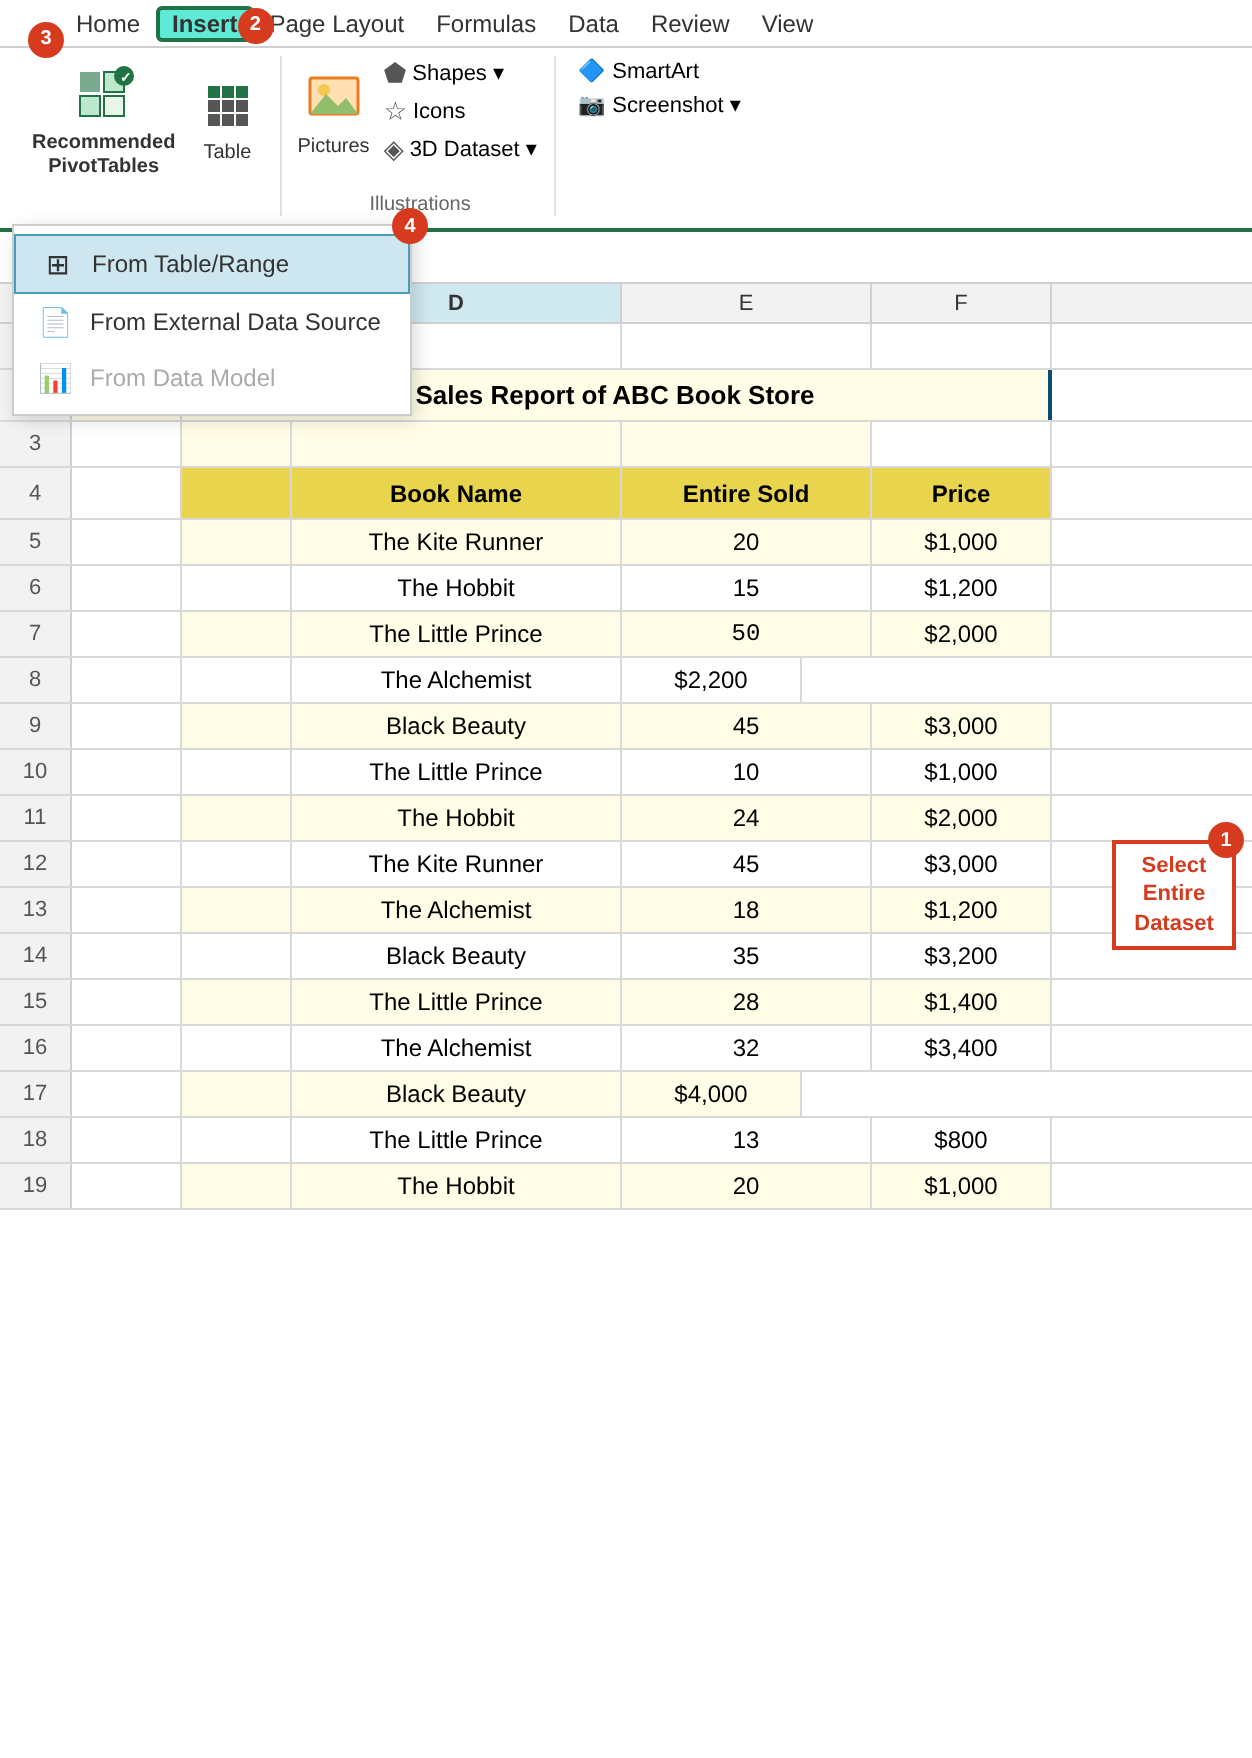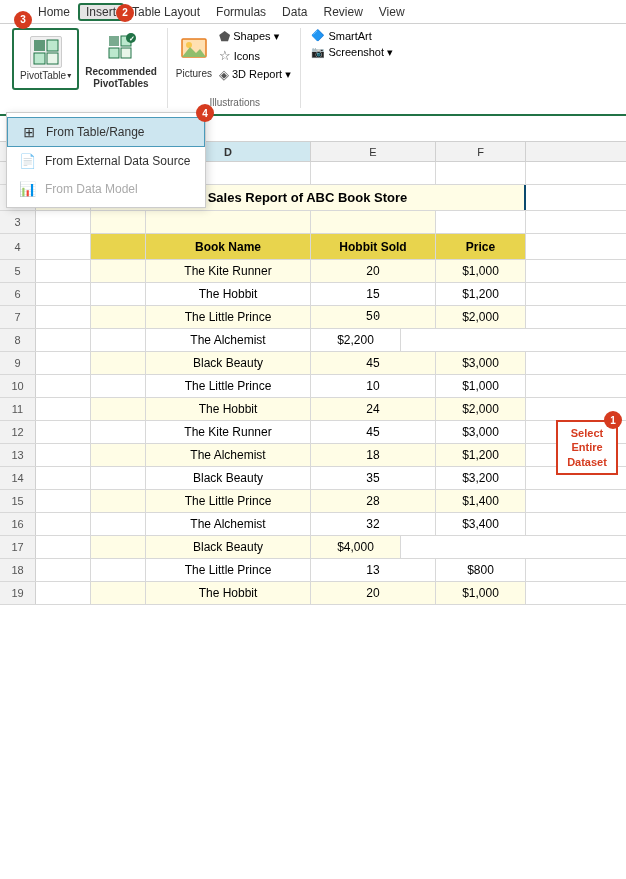--- a/index.html
+++ b/index.html
@@ -22,23 +22,23 @@
       height: 24px;
     }
     .menubar-item {
       padding: 2px 8px;
       font-size: 12px;
       cursor: pointer;
       color: #333;
       border-radius: 3px;
     }
     .menubar-item.active {
-      background: #e5e5e5;
+      background: #5eead4;
       border: 2px solid #217346;
-      font-weight: normal;
+      font-weight: bold;
       color: #333;
       padding: 0 6px;
     }
 
     
     .ribbon {
       background: #fff;
       border-bottom: 2px solid #217346;
       padding: 4px 6px 6px;
       min-height: 90px;
@@ -403,63 +403,65 @@
     <div class="step-badge badge-3" style="position:relative; margin-right:4px;">
       <span>3</span>
     </div>
     <div class="menubar-item">Home</div>
     <div class="menubar-item active">Insert</div>
     <div style="position:relative; display:inline-flex; align-items:center;">
       <div class="step-badge" style="position:absolute; top:-8px; left:-8px;">
         <span>2</span>
       </div>
     </div>
-    <div class="menubar-item">Table Layout</div>
+    <div class="menubar-item">Page Layout</div>
     <div class="menubar-item">Formulas</div>
     <div class="menubar-item">Data</div>
     <div class="menubar-item">Review</div>
     <div class="menubar-item">View</div>
   </div>
 
   <div class="ribbon ribbon-wrapper">
     <div class="ribbon-groups">
 
       <div class="ribbon-group" style="position:relative;">
         <div class="ribbon-buttons">
 
-          <div class="pivot-btn">
-            <div class="icon-area">
-              <svg class="pivot-svg" viewBox="0 0 28 28" fill="none">
-                <rect x="2" y="2" width="11" height="11" fill="#217346" opacity="0.7"></rect>
-                <rect x="15" y="2" width="11" height="11" fill="#bce8ce" stroke="#217346" stroke-width="1"></rect>
-                <rect x="2" y="15" width="11" height="11" fill="#bce8ce" stroke="#217346" stroke-width="1"></rect>
-                <rect x="15" y="15" width="11" height="11" fill="#e8f5e9" stroke="#217346" stroke-width="1"></rect>
-              </svg>
-            </div>
-            <div style="display:flex; align-items:center; gap:1px;">
-              <span class="pivot-btn-label">PivotTable</span>
-              <span class="dropdown-arrow">▾</span>
-            </div>
-          </div>
 
           <div class="rec-btn">
             <div class="icon-area">
               <svg width="32" height="32" viewBox="0 0 32 32">
                 <rect x="4" y="4" width="10" height="10" fill="#217346" opacity="0.6"></rect>
                 <rect x="16" y="4" width="10" height="10" fill="#bce8ce" stroke="#217346"></rect>
                 <rect x="4" y="16" width="10" height="10" fill="#bce8ce" stroke="#217346"></rect>
                 <rect x="16" y="16" width="10" height="10" fill="#e8f5e9" stroke="#217346"></rect>
                 <circle cx="26" cy="6" r="5" fill="#217346"></circle>
                 <text x="24" y="9" font-size="7" fill="#fff" font-weight="bold">✓</text>
               </svg>
             </div>
             <div class="rec-btn-label" style="white-space:pre-line; text-align:center; font-size:10px;">Recommended
 PivotTables</div>
           </div>
 
+          <div class="table-btn">
+            <div class="icon-area">
+              <div class="table-grid">
+                <div class="table-grid-cell header"></div>
+                <div class="table-grid-cell header"></div>
+                <div class="table-grid-cell header"></div>
+                <div class="table-grid-cell"></div>
+                <div class="table-grid-cell"></div>
+                <div class="table-grid-cell"></div>
+                <div class="table-grid-cell"></div>
+                <div class="table-grid-cell"></div>
+                <div class="table-grid-cell"></div>
+              </div>
+            </div>
+            <div class="table-btn-label">Table</div>
+          </div>
         </div>
       </div>
 
       <div class="ribbon-group" style="min-width:100px;">
         <div style="display:flex; gap:4px; align-items:flex-start; flex:1; width:100%;">
 
           <div style="display:flex; flex-direction:column; align-items:center; cursor:pointer; min-width:36px;">
             <div style="width:32px; height:40px; display:flex; align-items:center; justify-content:center;">
               <svg width="28" height="28" viewBox="0 0 28 28">
                 <rect x="2" y="5" width="24" height="18" rx="1" fill="#ffe0b2" stroke="#e67e22" stroke-width="1.5"></rect>
@@ -474,21 +476,21 @@
             <div class="illust-item">
               <span class="illust-item-icon">⬟</span>
               <span>Shapes ▾</span>
             </div>
             <div class="illust-item">
               <span class="illust-item-icon">☆</span>
               <span>Icons</span>
             </div>
             <div class="illust-item">
               <span class="illust-item-icon">◈</span>
-              <span>3D Report ▾</span>
+              <span>3D Dataset ▾</span>
             </div>
           </div>
         </div>
         <div class="ribbon-group-label">Illustrations</div>
       </div>
 
       <div class="ribbon-group" style="min-width:80px;">
         <div class="right-group-items" style="flex:1;">
           <div class="right-item">
             <span>🔷</span>
@@ -568,21 +570,21 @@
     </div>
 
     <div class="ss-row" style="min-height:26px;">
       <div class="row-num">4</div>
       <div class="cell" style="width:55px;"></div>
       <div class="cell tbl-header" style="width:55px;"></div>
       <div class="cell tbl-header" style="width:165px;">
         <span>Book Name</span>
       </div>
       <div class="cell tbl-header" style="width:125px;">
-        <span>Hobbit Sold</span>
+        <span>Entire Sold</span>
       </div>
       <div class="cell tbl-header" style="width:90px;">
         <span>Price</span>
       </div>
     </div>
 
     <div class="ss-row">
       <div class="row-num">5</div>
       <div class="cell" style="width:55px;"></div>
       <div class="cell tbl-cell" style="width:55px;"></div>

